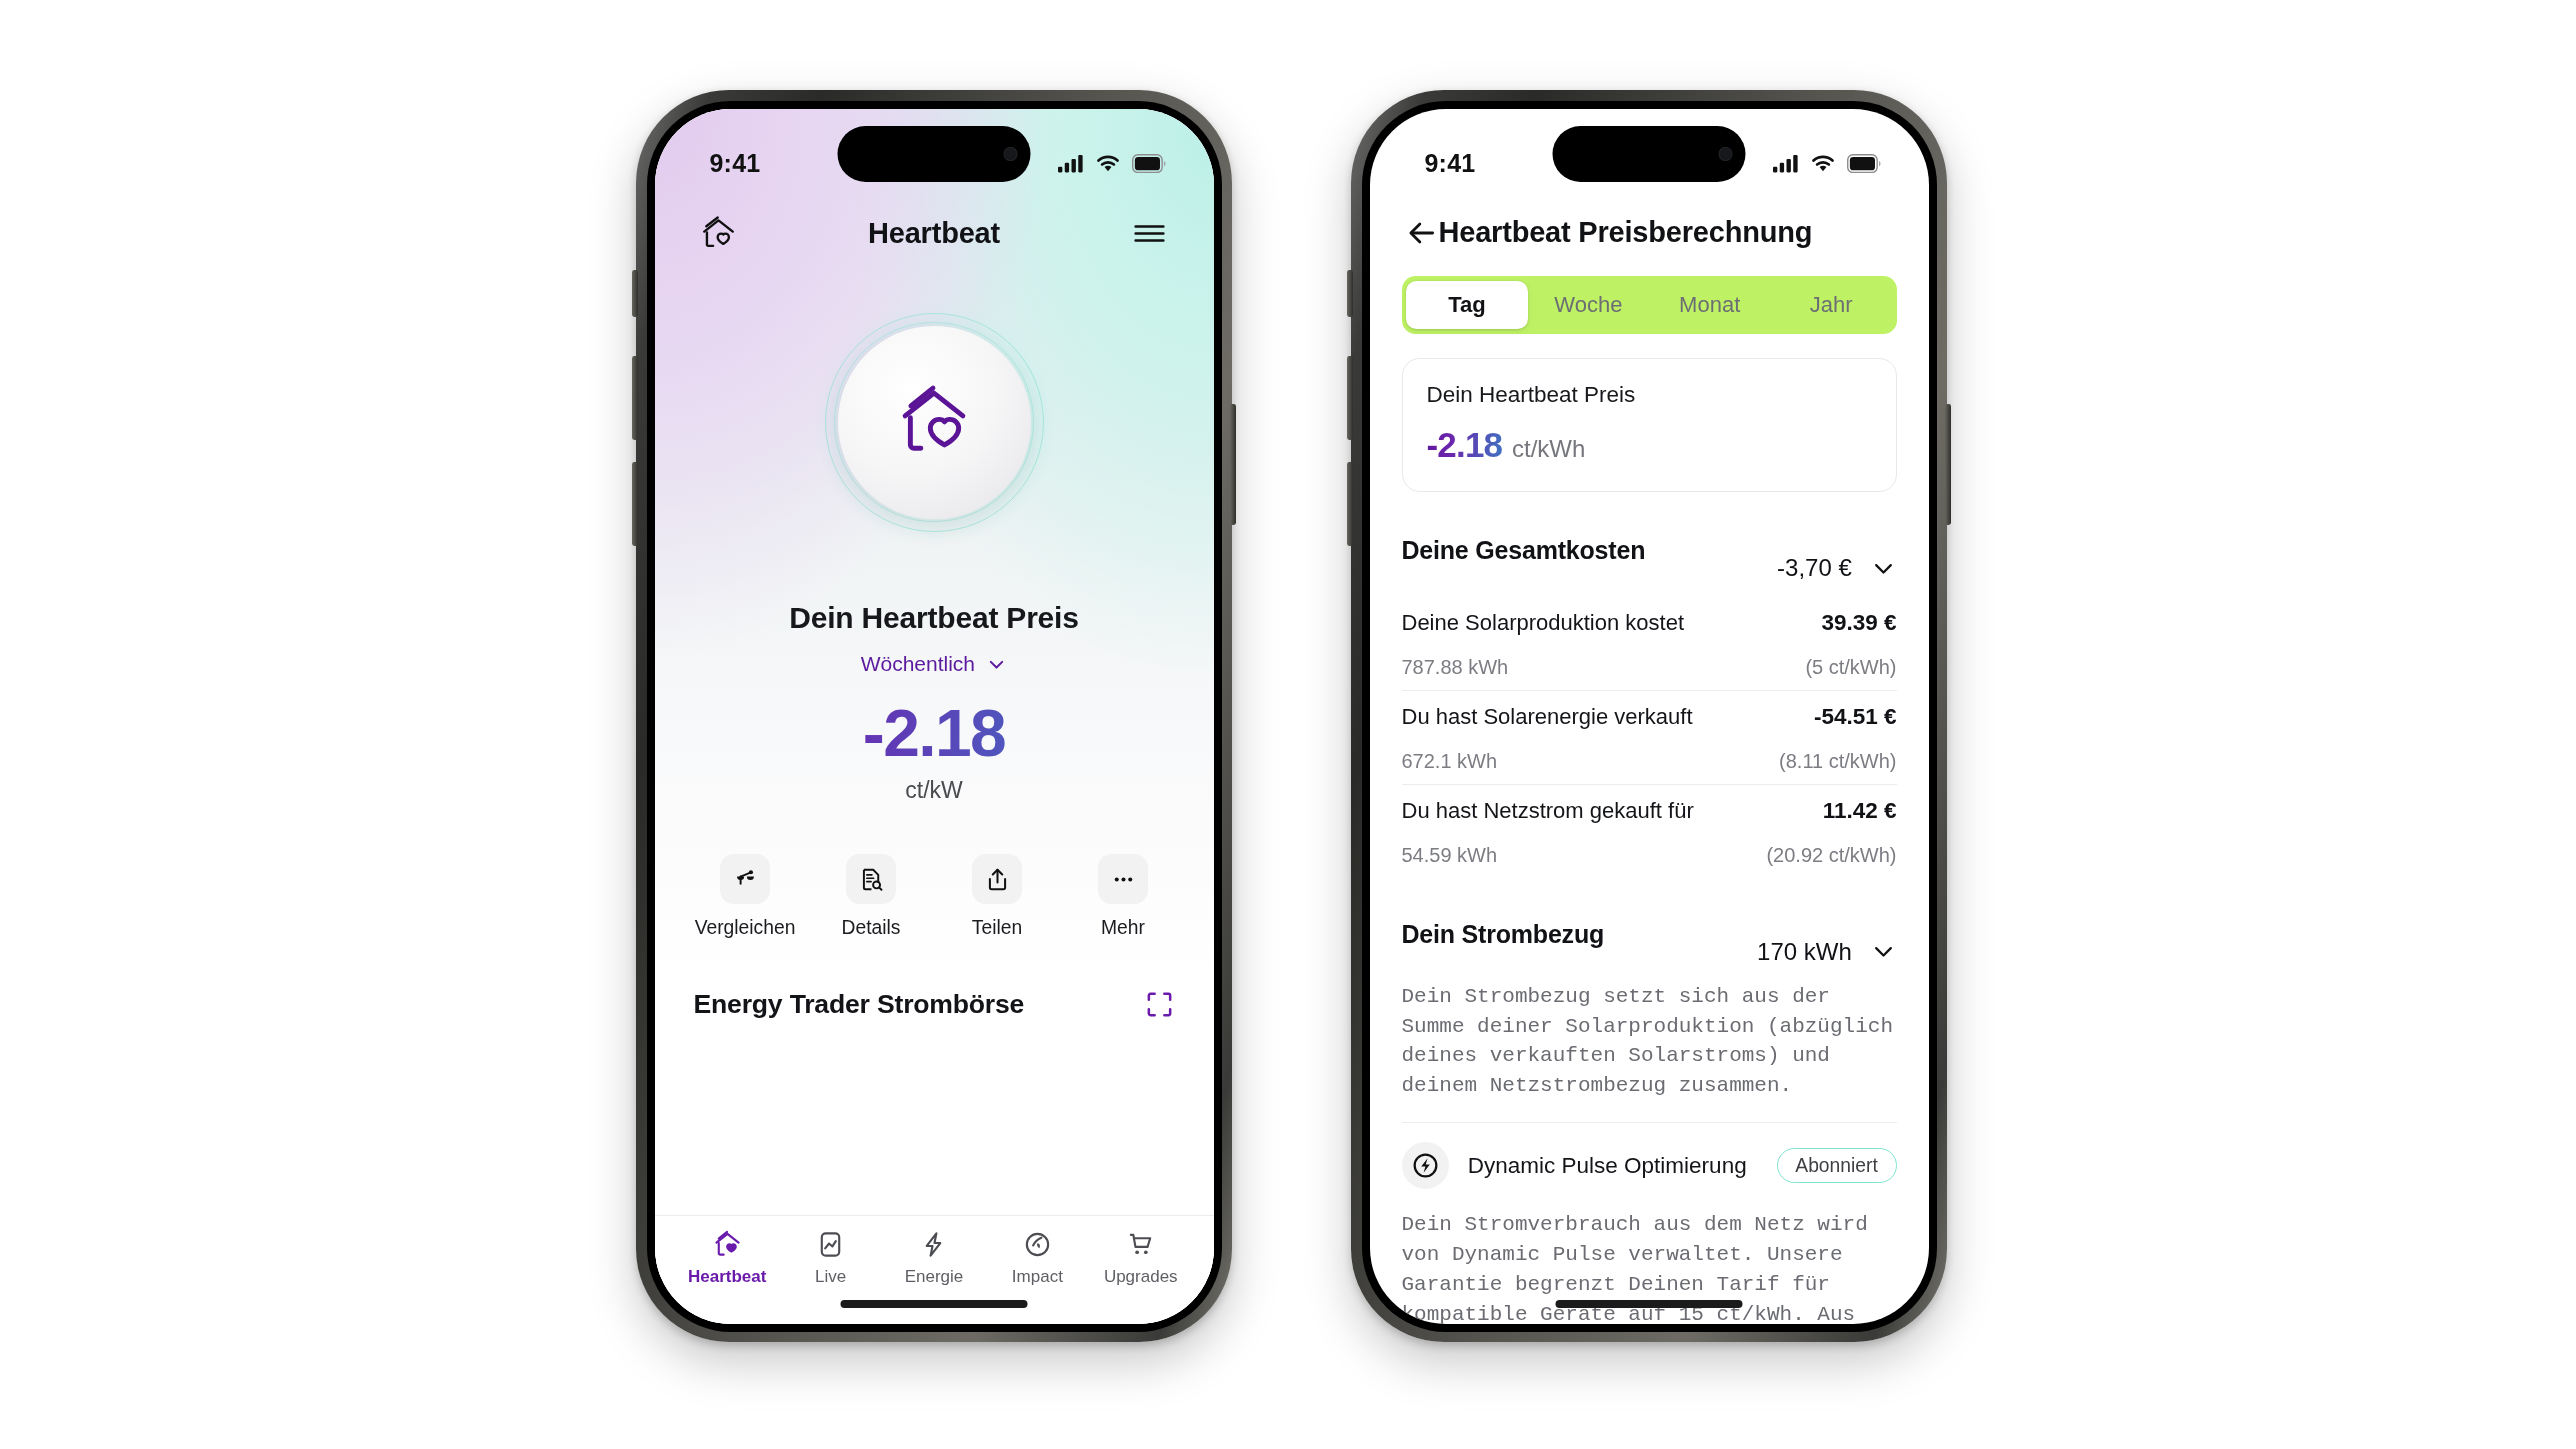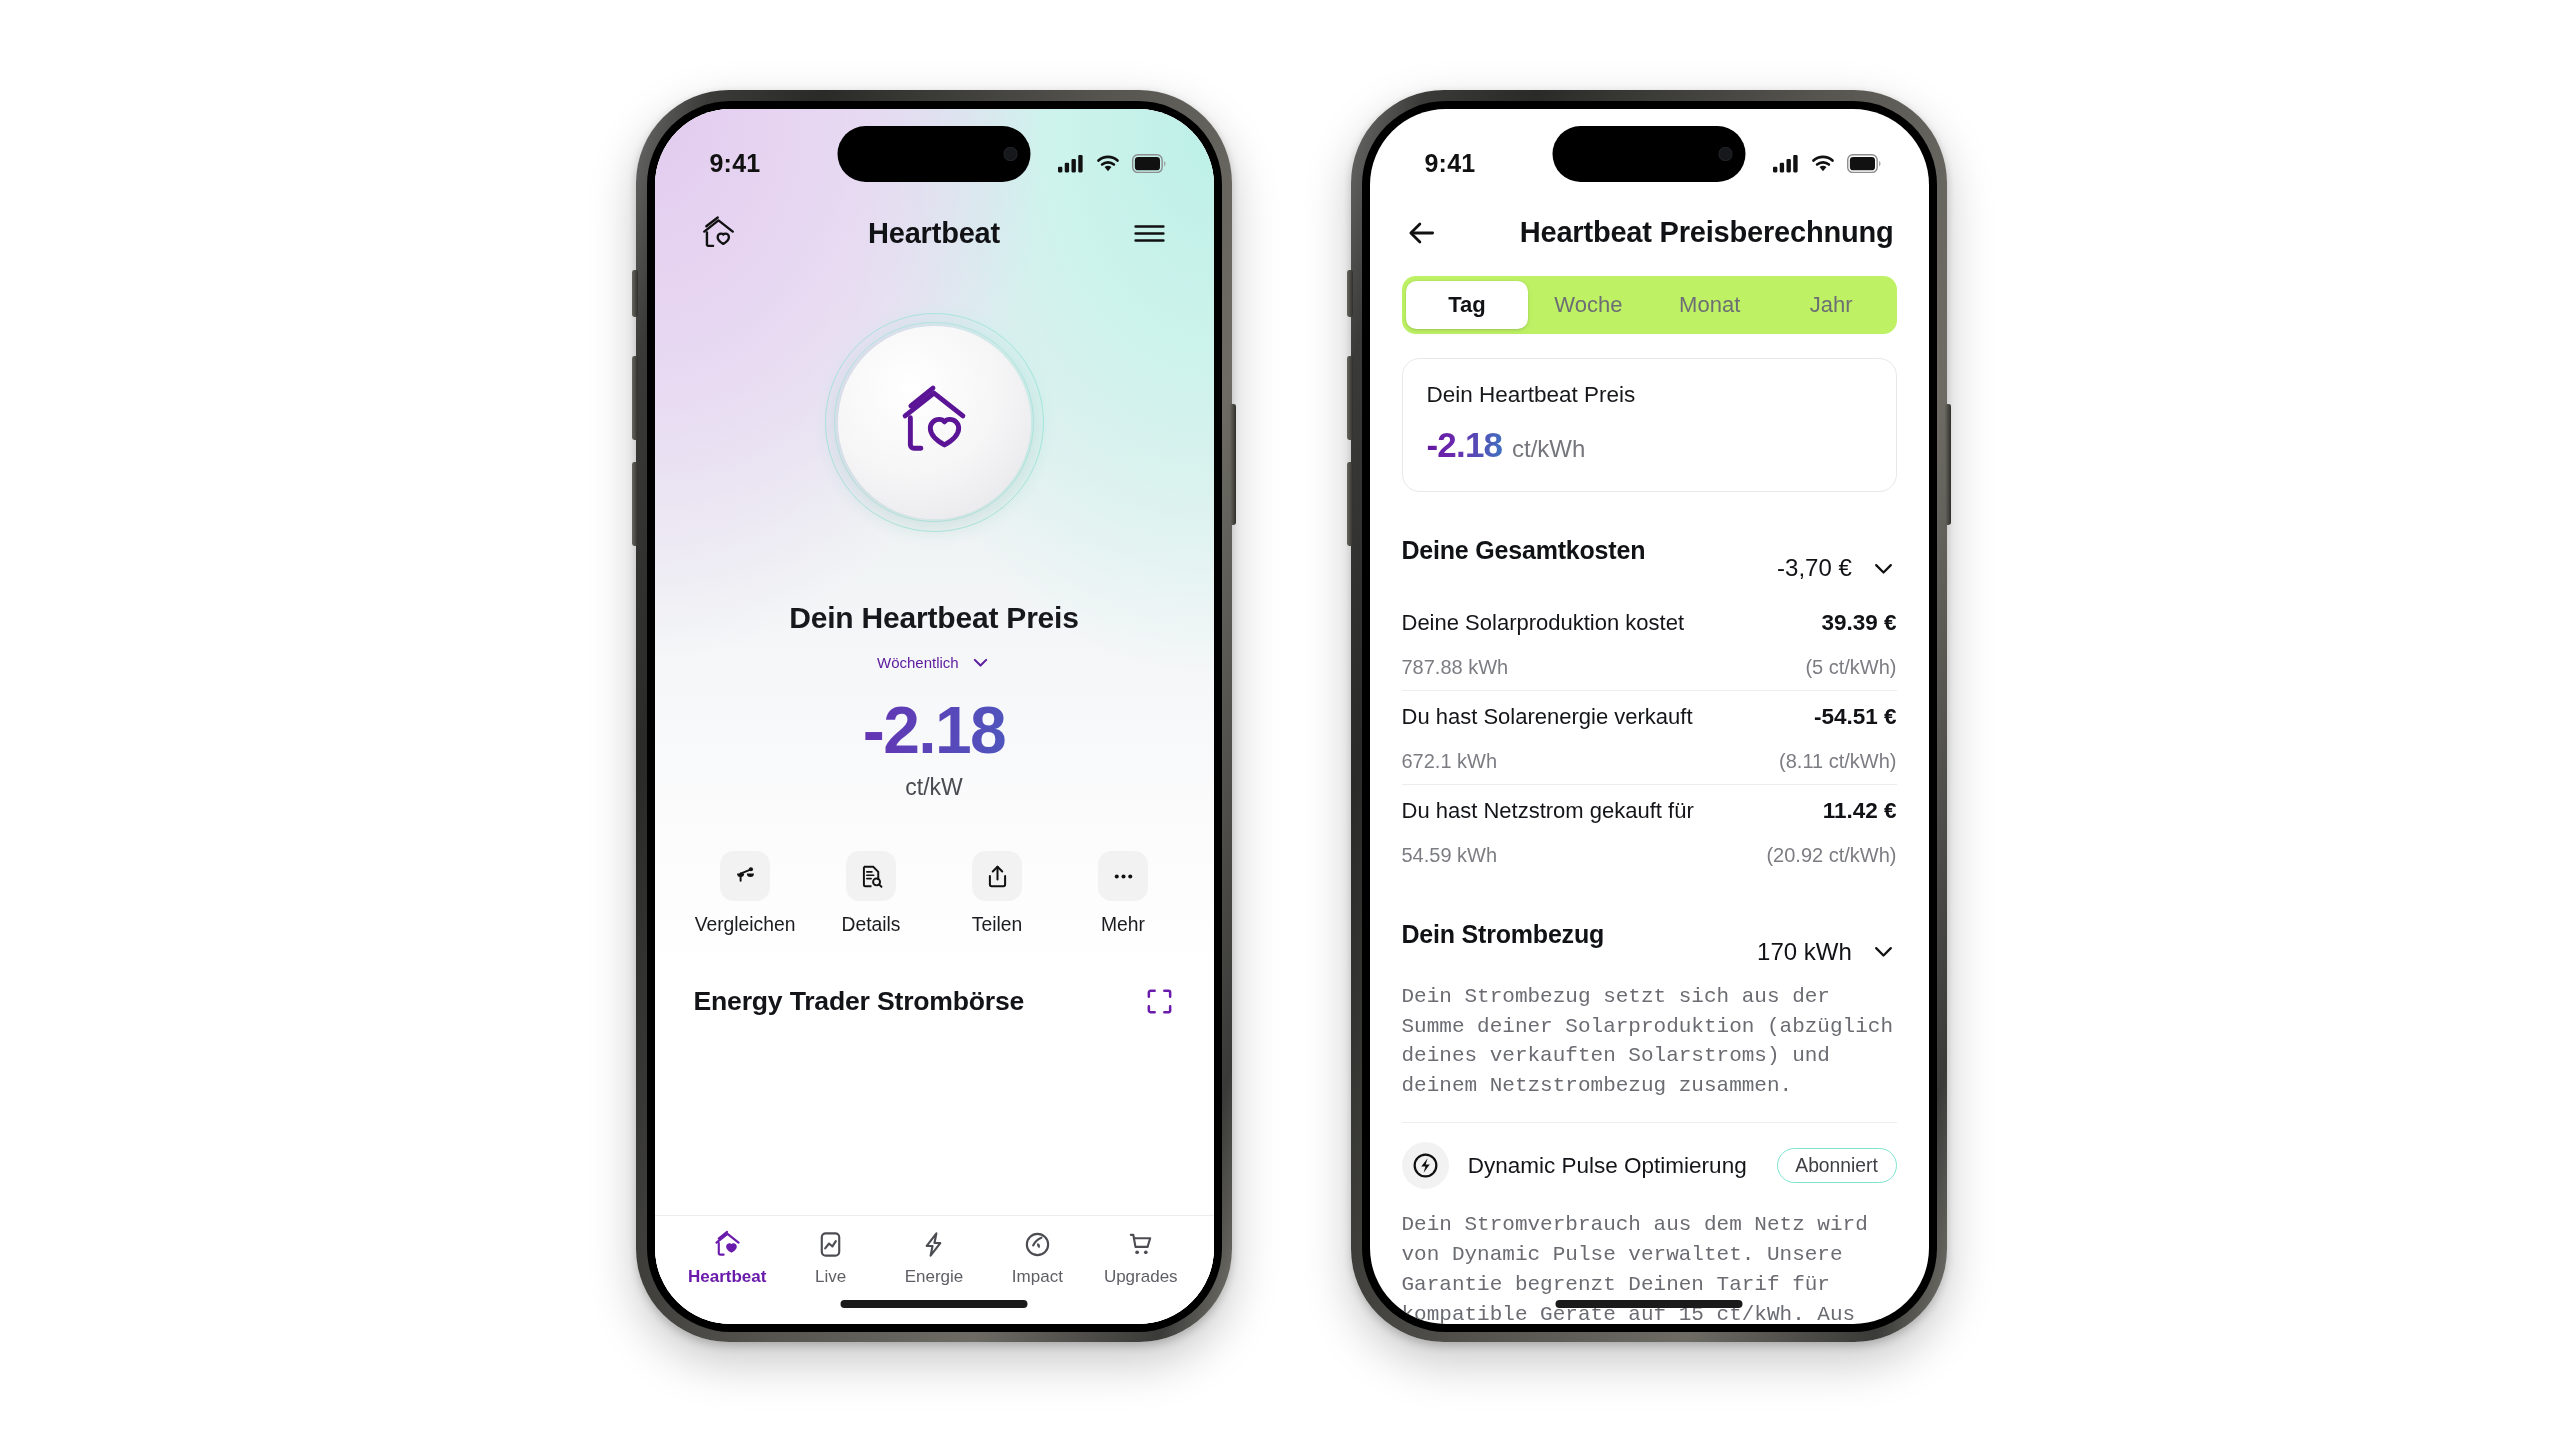--- a/index.html
+++ b/index.html
@@ -104,21 +104,21 @@
     background: radial-gradient(circle at 38% 32%, #ffffff 0%, #f6f6f7 48%, #ebebee 78%, #e4e6e8 100%);
     display:flex; align-items:center; justify-content:center;
     box-shadow: 0 8px 21px rgba(90,120,130,.14);
   }
 
   .price-block { margin-top: 82px; text-align:center; }
   .price-title { font-size: 30px; font-weight: 700; color: #17181b; letter-spacing: -0.2px; }
   .freq {
     margin-top: 17.7px;
     display: inline-flex; align-items:center; gap: 11.3px;
-    font-size: 15px; font-weight: 500; color: #5c1a9e;
+    font-size: 21px; font-weight: 500; color: #5c1a9e;
   }
   .big-price {
     margin-top: 24px;
     font-size: 66px; font-weight: 800; letter-spacing: -1.6px;
     background: linear-gradient(95deg, #6318a8 0%, #6a2ab1 30%, #4a5fc0 70%, #3f7fc4 100%);
     -webkit-background-clip: text; background-clip: text; color: transparent;
     line-height: 1;
   }
   .big-unit { margin-top: 11.3px; font-size: 23px; color: #4a4b50; }
 
@@ -152,21 +152,21 @@
   .tab.active .tab-label { color: #6a1bab; font-weight: 600; }
   .home-indicator {
     position:absolute; bottom: 16px; left: 50%; transform: translateX(-50%);
     width: 187px; height: 7.2px; border-radius: 4.8px; background: #1b1b1c;
   }
 
   
   .p2-screen { background: #fff; }
   .nav2 {
     margin-top: 90px; height: 68px;
-    display:flex; align-items:center; padding: 0 35px;  justify-content: space-between;
+    display:flex; align-items:center; padding: 0 35px; 
   }
   .nav2-title { font-size: 29px; font-weight: 700; color: #111215; letter-spacing:-0.2px; }
 
   .segmented {
     margin: 9.7px 32px 0;
     height: 58px; border-radius: 13.7px; background: #bef264;
     display:flex; align-items:center; padding: 4.8px;
   }
   .seg { flex:1; height: 100%; border-radius: 10.5px;
     display:flex; align-items:center; justify-content:center;

